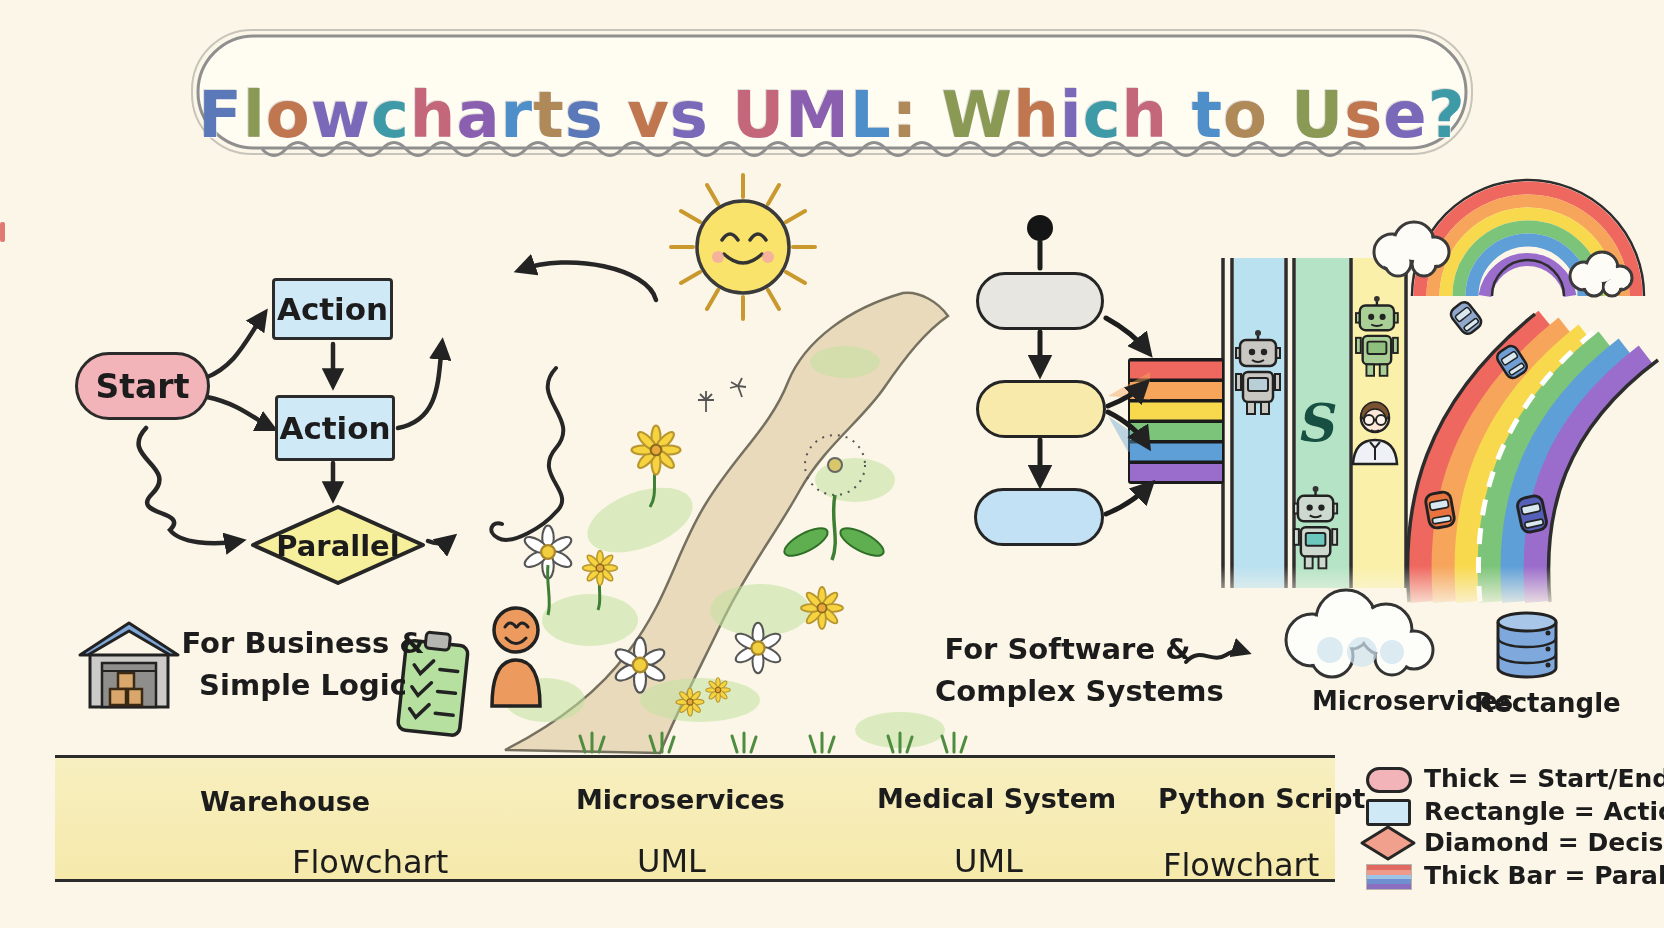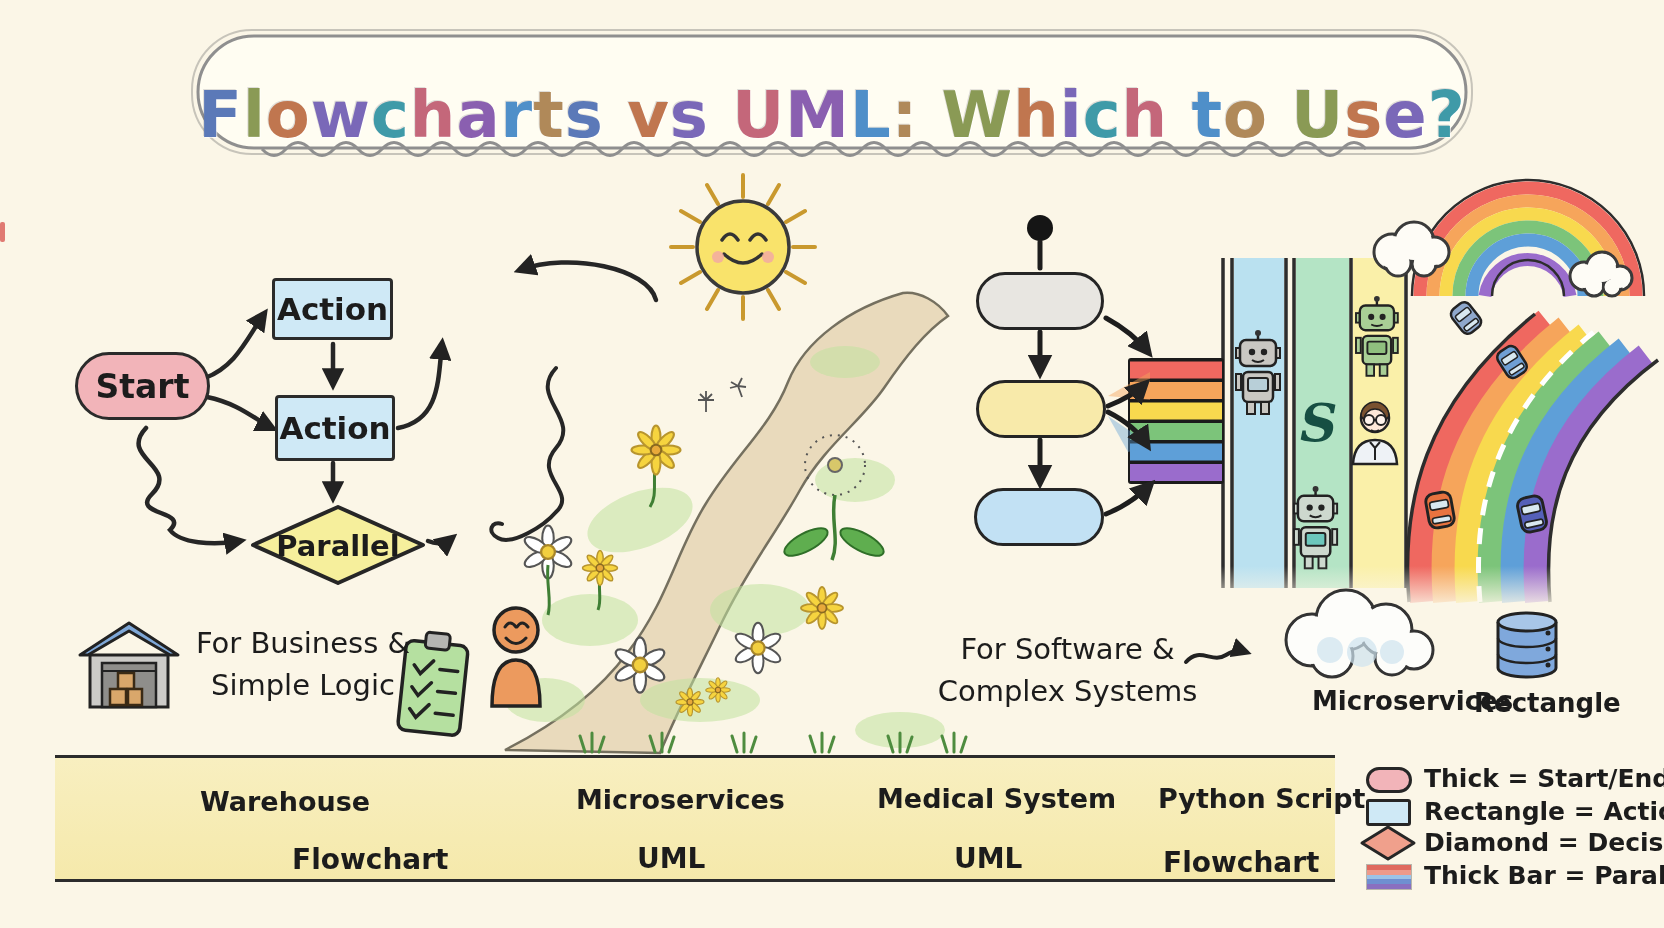--- a/index.html
+++ b/index.html
@@ -22,22 +22,22 @@
   .center{text-align:center;}
   
   .sw-oval{width:46px;height:26px;border:3px solid #262626;border-radius:14px;background:#f2b4b9;box-sizing:border-box;}
   .sw-rect{width:45px;height:27px;border:3px solid #262626;border-radius:3px;background:#cfe9f6;box-sizing:border-box;}
   .sw-bar{width:46px;height:26px;border:1px solid #33333355;box-sizing:border-box;display:flex;flex-direction:column;}
   .sw-bar div{flex:1;}
   .legend-label{font-size:25px;font-weight:600;white-space:nowrap;}
   .band{left:55px;top:755px;width:1280px;height:127px;background:linear-gradient(#f8efc0,#f5e9ab);
         border-top:3.5px solid #2c2c2c;border-bottom:3.5px solid #2c2c2c;box-sizing:border-box;}
   .band-name{font-size:27px;font-weight:600;white-space:nowrap;}
-  .band-rec{font-size:28px;font-weight:700;white-space:nowrap;}
-  .caption{font-size:29px;font-weight:400;line-height:42px;text-align:center;white-space:nowrap;}
+  .band-rec{font-size:32px;font-weight:400;white-space:nowrap;}
+  .caption{font-size:29px;font-weight:700;line-height:42px;text-align:center;white-space:nowrap;}
   .small-label{font-size:26px;font-weight:600;text-align:center;white-space:nowrap;}
   .s-glyph{font-family:"DejaVu Serif","Liberation Serif",serif;font-style:italic;font-weight:700;
            font-size:52px;color:#174f43;}
 </style>
 </head>
 <body>
 
 <div class="canvas">
 
 <svg class="scene" width="1664" height="928" viewBox="0 0 1664 928">

